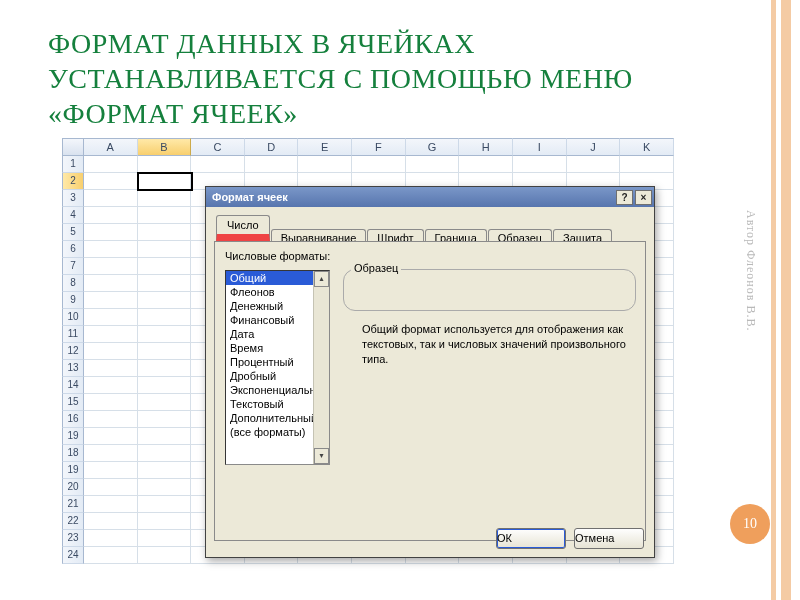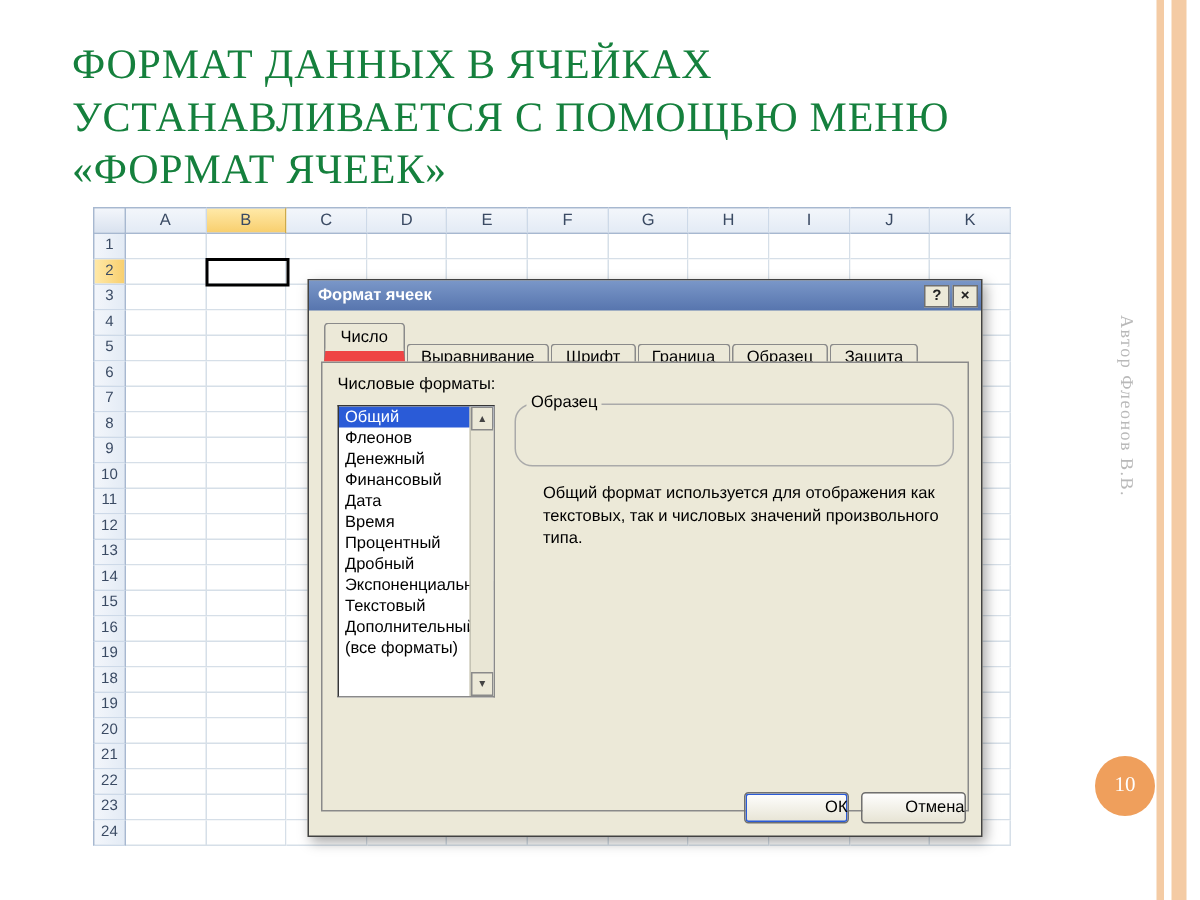--- a/index.html
+++ b/index.html
@@ -213,21 +213,21 @@
     right:10px; bottom:8px;
     display:flex; gap:8px;
   }
   .btn {
     width:70px; height:21px;
     font-size:11px;
     background:linear-gradient(#fefefe,#e7e4d4);
     border:1px solid #707070;
     border-radius:3px;
     cursor:pointer;
-    line-height:19px; text-align:right;
+    line-height:19px; text-align:left;
   }
   .btn.default {
     box-shadow: 0 0 0 1px #2a5bd7 inset;
   }
 </style>
 </head>
 <body>
 
 <div class="slide-border-outer"></div>
 <div class="slide-border-inner"></div>

